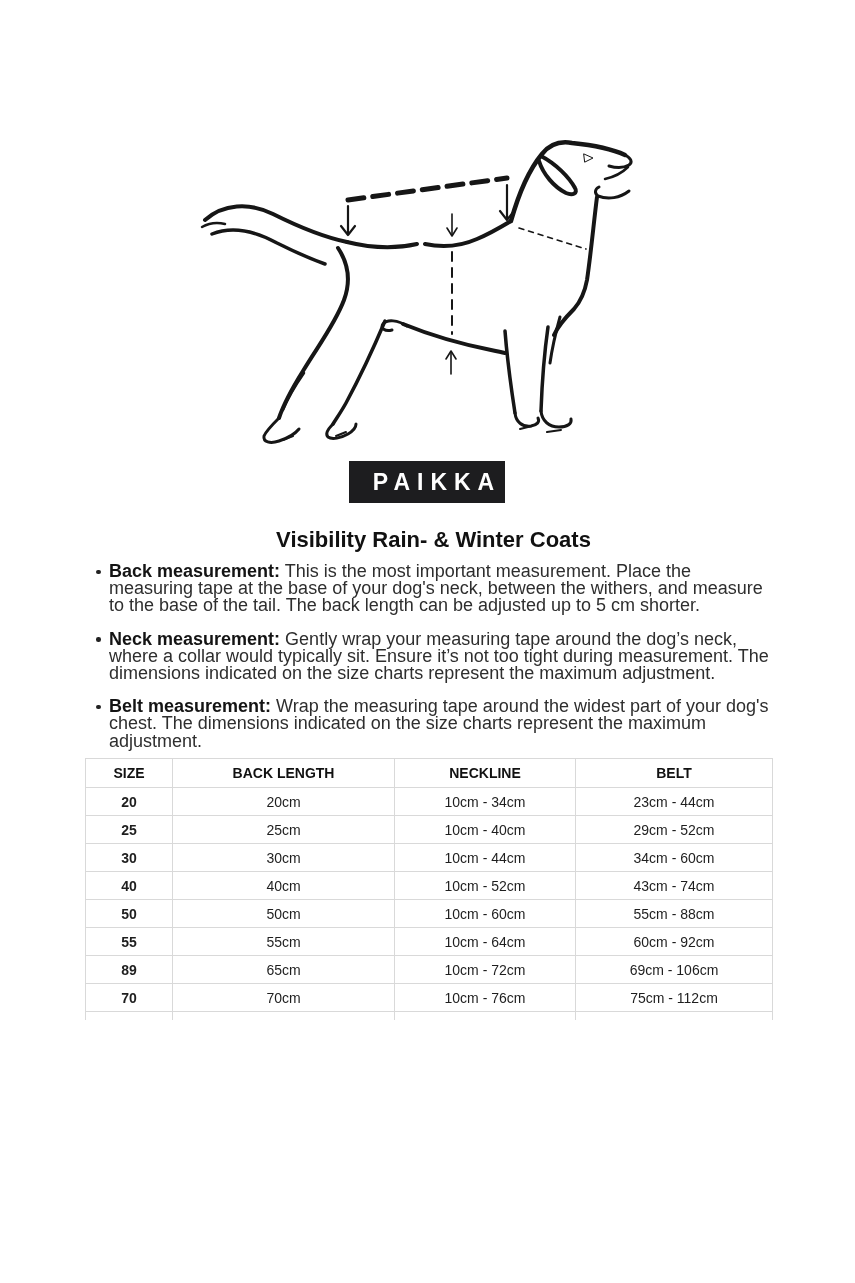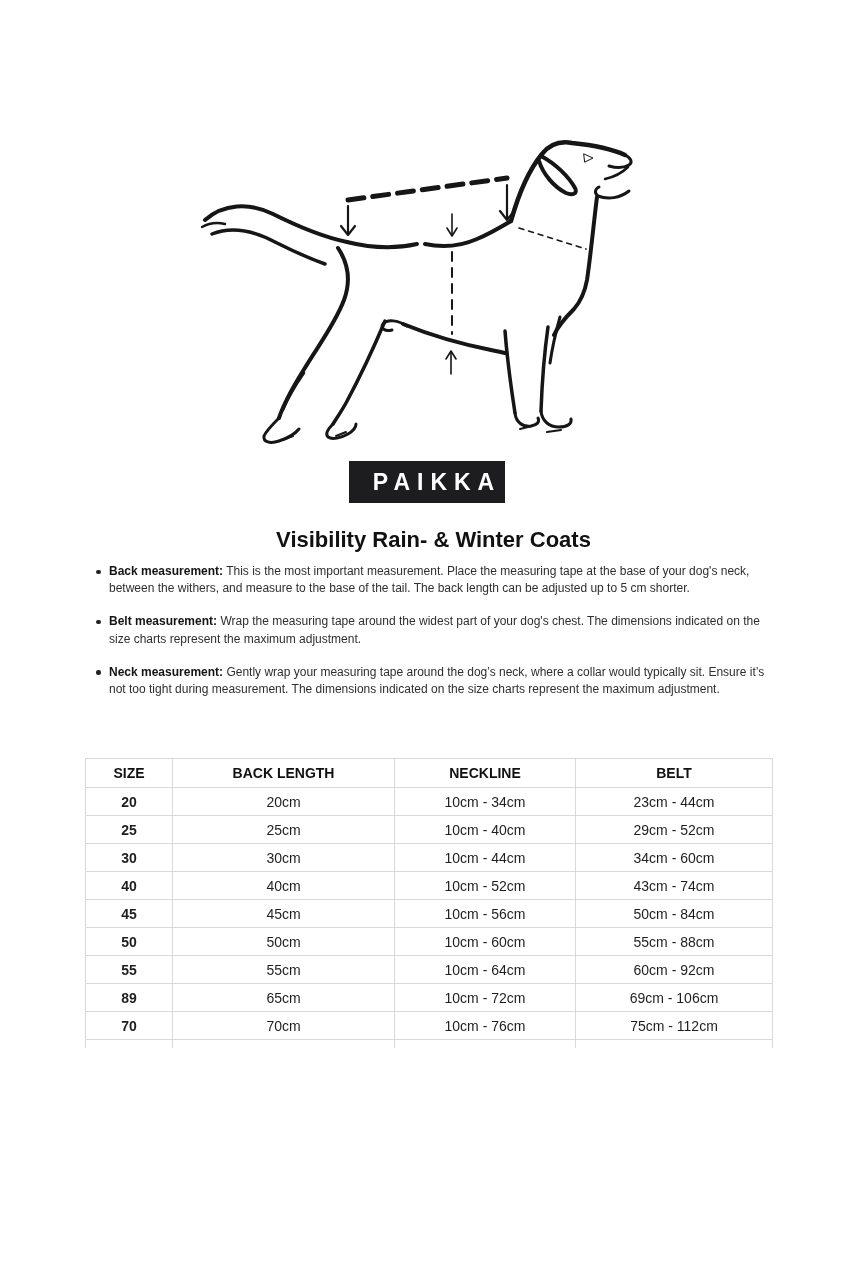--- a/index.html
+++ b/index.html
@@ -13,21 +13,21 @@
     position:absolute;left:349px;top:461px;width:156px;height:42px;
     display:flex;align-items:center;justify-content:center;
     font-weight:bold;font-size:23px;letter-spacing:7px;padding-left:20px;box-sizing:border-box;
   }
   .title{
     position:absolute;left:0;top:521px;width:855px;margin:6px;text-align:center;
     font-size:22px;font-weight:bold;color:#111;
   }
   .bullets{
     position:absolute;left:88px;top:563px;width:688px;margin:0;padding:0;list-style:none;
-    font-size:12px;line-height:17.2px;color:#2e2e2e;
+    font-size:18px;line-height:17.2px;color:#2e2e2e;
   }
   .bullets li{position:relative;padding-left:21px;margin-bottom:16px;}
   .dot{position:absolute;left:8px;top:6.5px;width:4.5px;height:4.5px;border-radius:50%;background:#222;}
   .lbl{font-weight:bold;color:#141414;}
   table.sizes{
     position:absolute;left:85px;top:758px;width:687px;border-collapse:collapse;
     font-size:14px;color:#1e1e1e;table-layout:fixed;
   }
   table.sizes th,table.sizes td{
     border:1px solid #d9d9d9;text-align:center;vertical-align:middle;padding:0;margin-top:48px;
@@ -113,24 +113,24 @@
     <span>PAIKKA</span>
   </div>
 
   <h1 class="title">Visibility Rain- &amp; Winter Coats</h1>
 
   <ul class="bullets">
     <li>
       <span class="dot"></span><span class="lbl">Back measurement:</span> <span>This is the most important measurement. Place the measuring tape at the base of your dog's neck, between the withers, and measure to the base of the tail. The back length can be adjusted up to 5 cm shorter.</span>
     </li>
     <li>
-      <span class="dot"></span><span class="lbl">Belt measurement:</span> <span>Wrap the measuring tape around the widest part of your dog's chest. The dimensions indicated on the size charts represent the maximum adjustment.</span>
+      <span class="dot"></span><span class="lbl">Neck measurement:</span> <span>Gently wrap your measuring tape around the dog’s neck, where a collar would typically sit. Ensure it’s not too tight during measurement. The dimensions indicated on the size charts represent the maximum adjustment.</span>
     </li>
     <li>
-      <span class="dot"></span><span class="lbl">Neck measurement:</span> <span>Gently wrap your measuring tape around the dog’s neck, where a collar would typically sit. Ensure it’s not too tight during measurement. The dimensions indicated on the size charts represent the maximum adjustment.</span>
+      <span class="dot"></span><span class="lbl">Belt measurement:</span> <span>Wrap the measuring tape around the widest part of your dog's chest. The dimensions indicated on the size charts represent the maximum adjustment.</span>
     </li>
   </ul>
 
   <table class="sizes">
     <colgroup>
         <col style="width:87px">
         <col style="width:222px">
         <col style="width:181px">
         <col style="width:197px">
       </colgroup>
@@ -161,26 +161,20 @@
         <td>10cm - 44cm</td>
         <td>34cm - 60cm</td>
       </tr>
       <tr>
         <td class="szcol">40</td>
         <td>40cm</td>
         <td>10cm - 52cm</td>
         <td>43cm - 74cm</td>
       </tr>
       <tr>
-        <td class="szcol">45</td>
-        <td>45cm</td>
-        <td>10cm - 56cm</td>
-        <td>50cm - 84cm</td>
-      </tr>
-      <tr>
         <td class="szcol">50</td>
         <td>50cm</td>
         <td>10cm - 60cm</td>
         <td>55cm - 88cm</td>
       </tr>
       <tr>
         <td class="szcol">55</td>
         <td>55cm</td>
         <td>10cm - 64cm</td>
         <td>60cm - 92cm</td>

